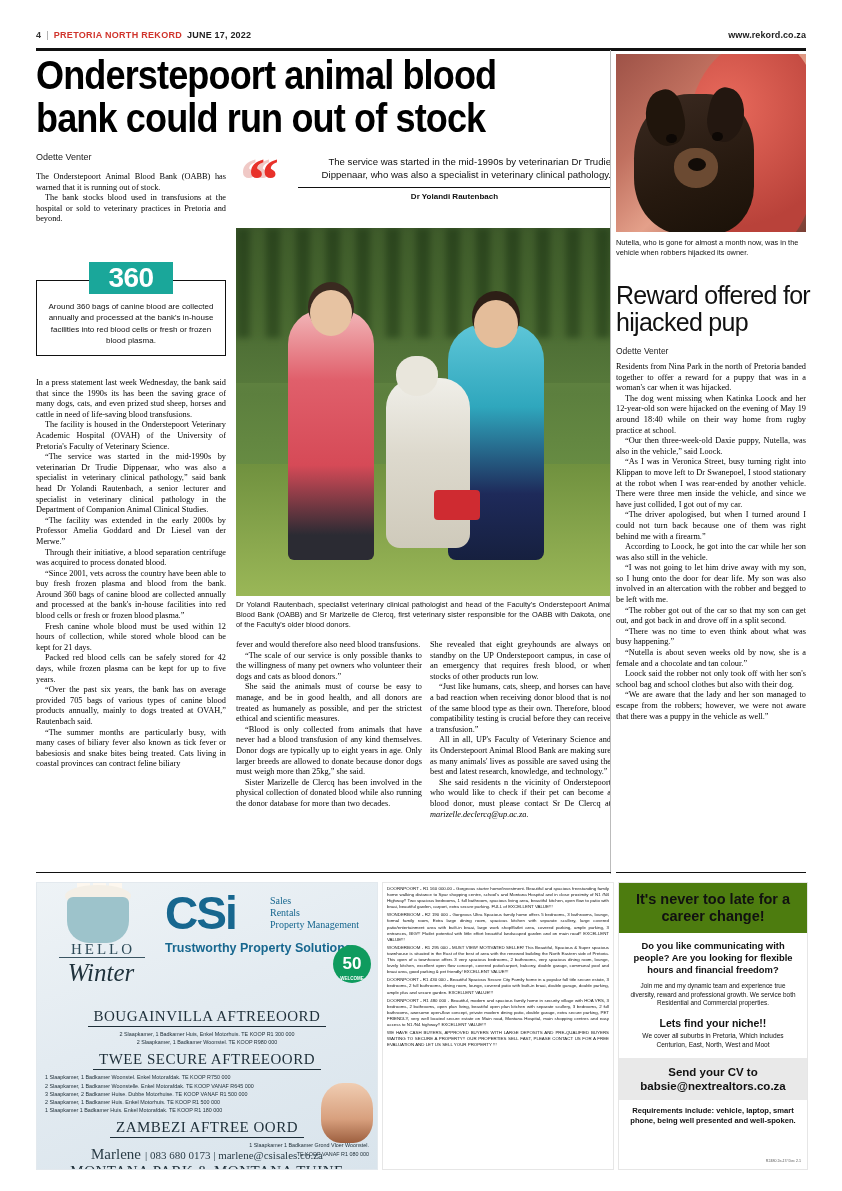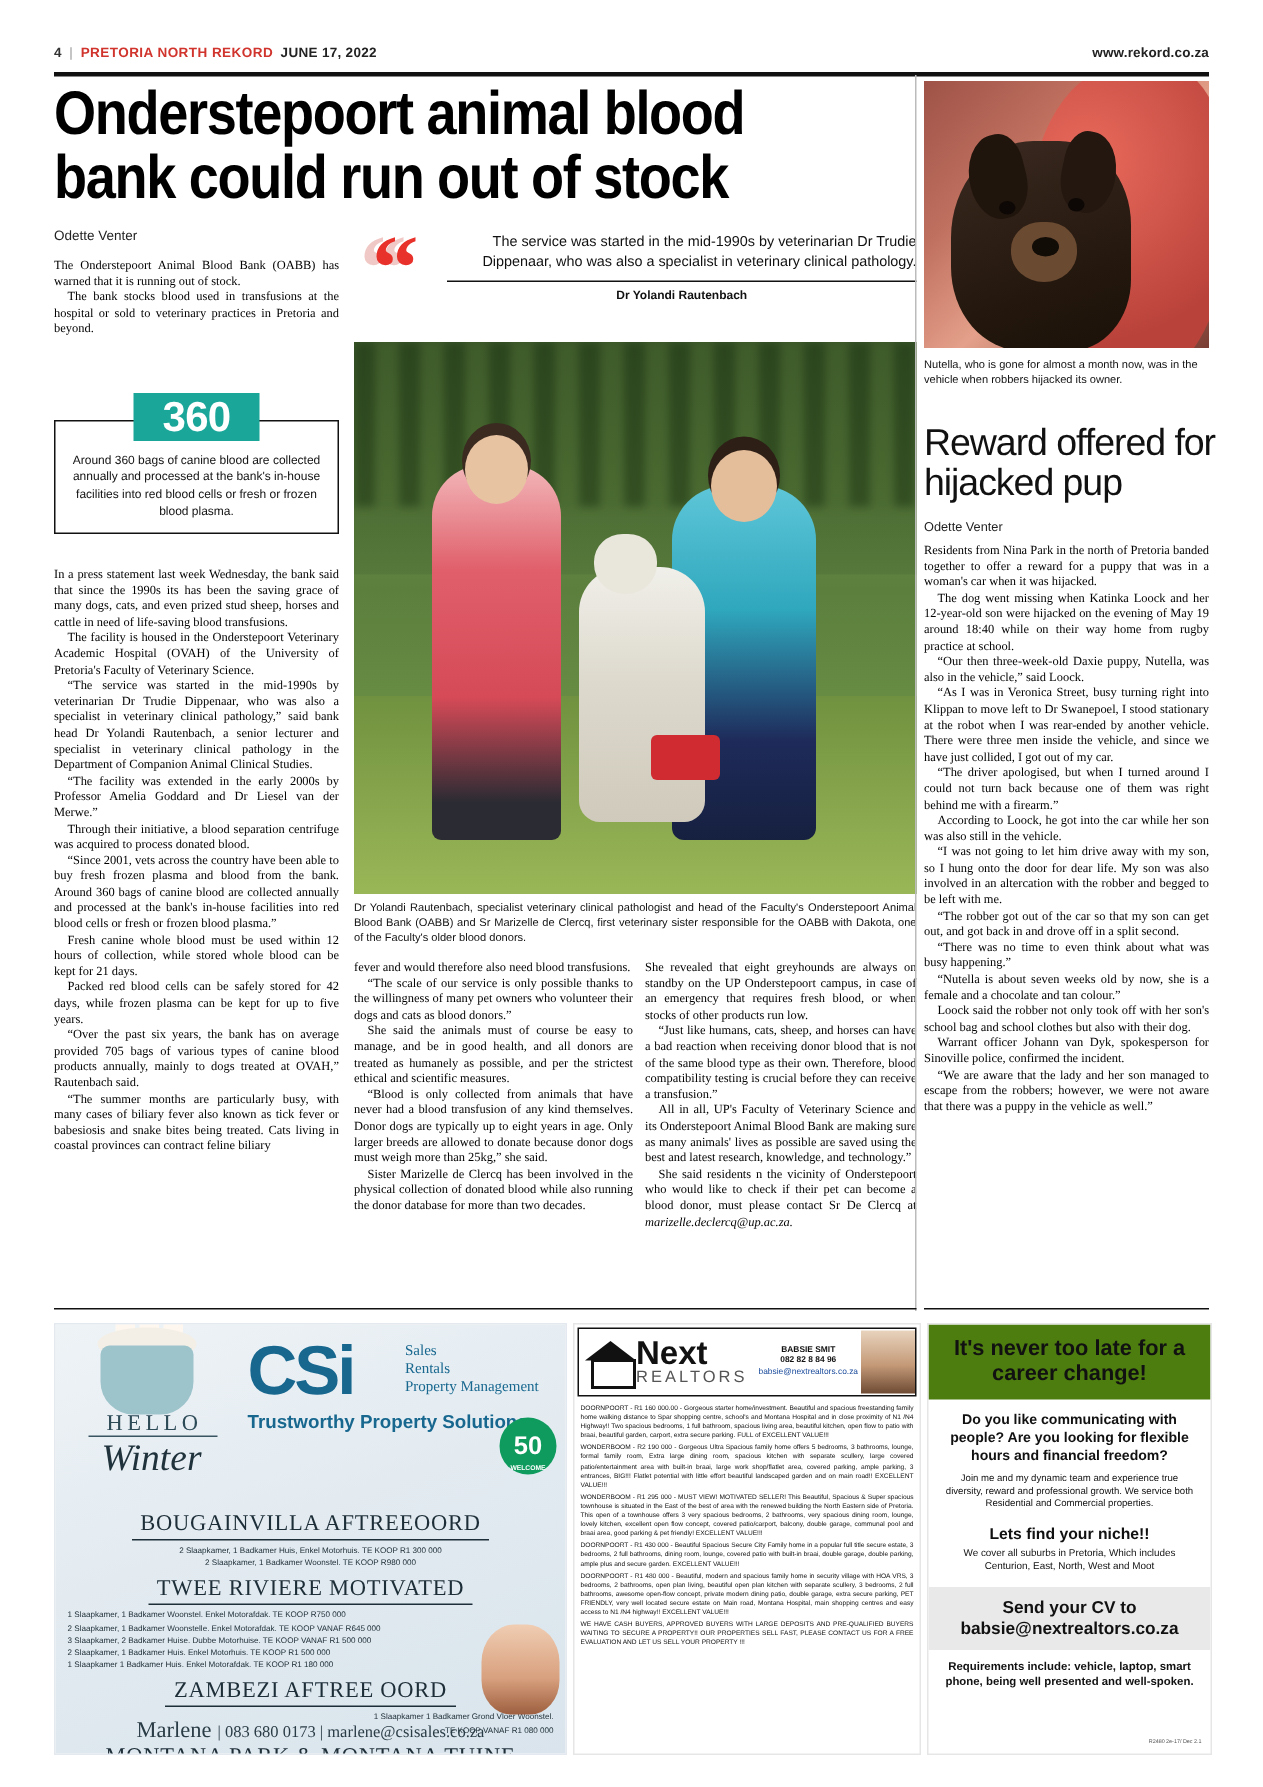--- a/index.html
+++ b/index.html
@@ -360,21 +360,20 @@
       <p>The dog went missing when Katinka Loock and her 12-year-old son were hijacked on the evening of May 19 around 18:40 while on their way home from rugby practice at school.</p>
       <p>“Our then three-week-old Daxie puppy, Nutella, was also in the vehicle,” said Loock.</p>
       <p>“As I was in Veronica Street, busy turning right into Klippan to move left to Dr Swanepoel, I stood stationary at the robot when I was rear-ended by another vehicle. There were three men inside the vehicle, and since we have just collided, I got out of my car.</p>
       <p>“The driver apologised, but when I turned around I could not turn back because one of them was right behind me with a firearm.”</p>
       <p>According to Loock, he got into the car while her son was also still in the vehicle.</p>
       <p>“I was not going to let him drive away with my son, so I hung onto the door for dear life. My son was also involved in an altercation with the robber and begged to be left with me.</p>
       <p>“The robber got out of the car so that my son can get out, and got back in and drove off in a split second.</p>
       <p>“There was no time to even think about what was busy happening.”</p>
       <p>“Nutella is about seven weeks old by now, she is a female and a chocolate and tan colour.”</p>
       <p>Loock said the robber not only took off with her son's school bag and school clothes but also with their dog.</p>
-      <p>Warrant officer Johann van Dyk, spokesperson for Sinoville police, confirmed the incident.</p>
       <p>“We are aware that the lady and her son managed to escape from the robbers; however, we were not aware that there was a puppy in the vehicle as well.”</p>
     </div>
 
   <div class="hrule" style="left:36px; top:872px; width:575px; height:1px;"></div>
   <div class="hrule" style="left:616px; top:872px; width:190px; height:1px;"></div>
 
   <div class="ad-csi">
     <div class="hellowinter">
       <div class="mm1"></div>
       <div class="mm2"></div>
@@ -402,21 +401,21 @@
 
     <div id="csi-sections" style="position:absolute; left:8px; right:8px; top:120px;">
         <div>
           <div class="ad-head-wrap"><div class="ad-head">BOUGAINVILLA AFTREEOORD</div></div>
           <div class="ad-lines" style="text-align: center;">
             <span class="l">2 Slaapkamer, 1 Badkamer Huis, Enkel Motorhuis.  TE KOOP R1 300 000</span>
             <span class="l">2 Slaapkamer, 1 Badkamer Woonstel. TE KOOP R980 000</span>
           </div>
         </div>
         <div>
-          <div class="ad-head-wrap"><div class="ad-head">TWEE RIVIERE MOTIVATED</div></div>
+          <div class="ad-head-wrap"><div class="ad-head">TWEE SECURE AFTREEOORD</div></div>
           <div class="ad-lines">
             <span class="l">1 Slaapkamer, 1 Badkamer Woonstel. Enkel Motorafdak.  TE KOOP R750 000</span>
             <span class="l">2 Slaapkamer, 1 Badkamer Woonstelle. Enkel Motorafdak.  TE KOOP VANAF R645 000</span>
             <span class="l">3 Slaapkamer, 2 Badkamer Huise. Dubbe Motorhuise.  TE KOOP VANAF R1 500 000</span>
             <span class="l">2 Slaapkamer, 1 Badkamer Huis. Enkel Motorhuis.  TE KOOP R1 500 000</span>
             <span class="l">1 Slaapkamer 1 Badkamer Huis. Enkel Motorafdak. TE KOOP R1 180 000</span>
           </div>
         </div>
         <div>
           <div class="ad-head-wrap"><div class="ad-head">ZAMBEZI AFTREE OORD</div></div>
@@ -431,36 +430,20 @@
       </div>
 
     <div class="csi-face"></div>
     <div class="csi-foot">
       <span class="nm">Marlene</span>
       <span class="ph"> | </span><span class="ph">083 680 0173</span><span class="ph"> | </span><span class="ph">marlene@csisales.co.za</span>
     </div>
   </div>
 
   <div class="ad-next">
-    <div class="next-bar">
-      <div class="next-house">
-        <div class="roof"></div>
-        <div class="body"></div>
-      </div>
-      <div>
-        <div class="next-word">Next</div>
-        <div class="next-sub">REALTORS</div>
-      </div>
-      <div class="next-agent">
-        <div>BABSIE SMIT</div>
-        <div>082 82 8 84 96</div>
-        <div class="mail">babsie@nextrealtors.co.za</div>
-      </div>
-      <div class="next-photo"></div>
-    </div>
     <div class="next-body" id="next-listings">
         <p>DOORNPOORT - R1 160 000.00 - Gorgeous starter home/investment. Beautiful and spacious freestanding family home walking distance to Spar shopping centre, school's and Montana Hospital and in close proximity of N1 /N4 Highway!! Two spacious bedrooms, 1 full bathroom, spacious living area, beautiful kitchen, open flow to patio with braai, beautiful garden, carport, extra secure parking. FULL of EXCELLENT VALUE!!!</p>
         <p>WONDERBOOM - R2 190 000 - Gorgeous Ultra Spacious family home offers 5 bedrooms, 3 bathrooms, lounge, formal family room, Extra large dining room, spacious kitchen with separate scullery, large covered patio/entertainment area with built-in braai, large work shop/flatlet area, covered parking, ample parking, 3 entrances, BIG!!! Flatlet potential with little effort beautiful landscaped garden and on main road!! EXCELLENT VALUE!!!</p>
         <p>WONDERBOOM - R1 295 000 - MUST VIEW! MOTIVATED SELLER! This Beautiful, Spacious &amp; Super spacious townhouse is situated in the East of the best of area with the renewed building the North Eastern side of Pretoria. This open of a townhouse offers 3 very spacious bedrooms, 2 bathrooms, very spacious dining room, lounge, lovely kitchen, excellent open flow concept, covered patio/carport, balcony, double garage, communal pool and braai area, good parking &amp; pet friendly! EXCELLENT VALUE!!!</p>
         <p>DOORNPOORT - R1 430 000 - Beautiful Spacious Secure City Family home in a popular full title secure estate, 3 bedrooms, 2 full bathrooms, dining room, lounge, covered patio with built-in braai, double garage, double parking, ample plus and secure garden. EXCELLENT VALUE!!!</p>
         <p>DOORNPOORT - R1 480 000 - Beautiful, modern and spacious family home in security village with HOA VRS, 3 bedrooms, 2 bathrooms, open plan living, beautiful open plan kitchen with separate scullery, 3 bedrooms, 2 full bathrooms, awesome open-flow concept, private modern dining patio, double garage, extra secure parking, PET FRIENDLY, very well located secure estate on Main road, Montana Hospital, main shopping centres and easy access to N1 /N4 highway!! EXCELLENT VALUE!!!</p>
         <p>WE HAVE CASH BUYERS, APPROVED BUYERS WITH LARGE DEPOSITS AND PRE-QUALIFIED BUYERS WAITING TO SECURE A PROPERTY!! OUR PROPERTIES SELL FAST, PLEASE CONTACT US FOR A FREE EVALUATION AND LET US SELL YOUR PROPERTY !!!</p>
       </div>
   </div>
 

